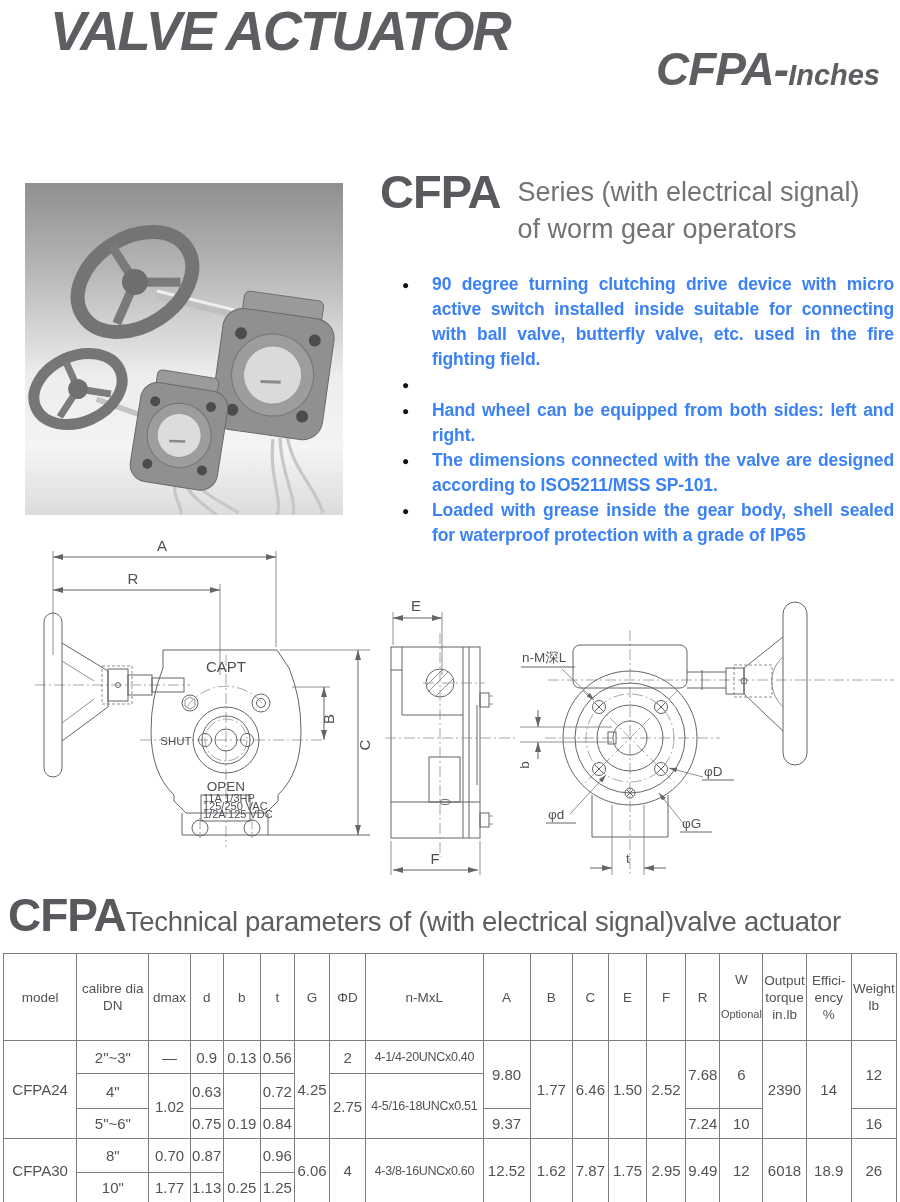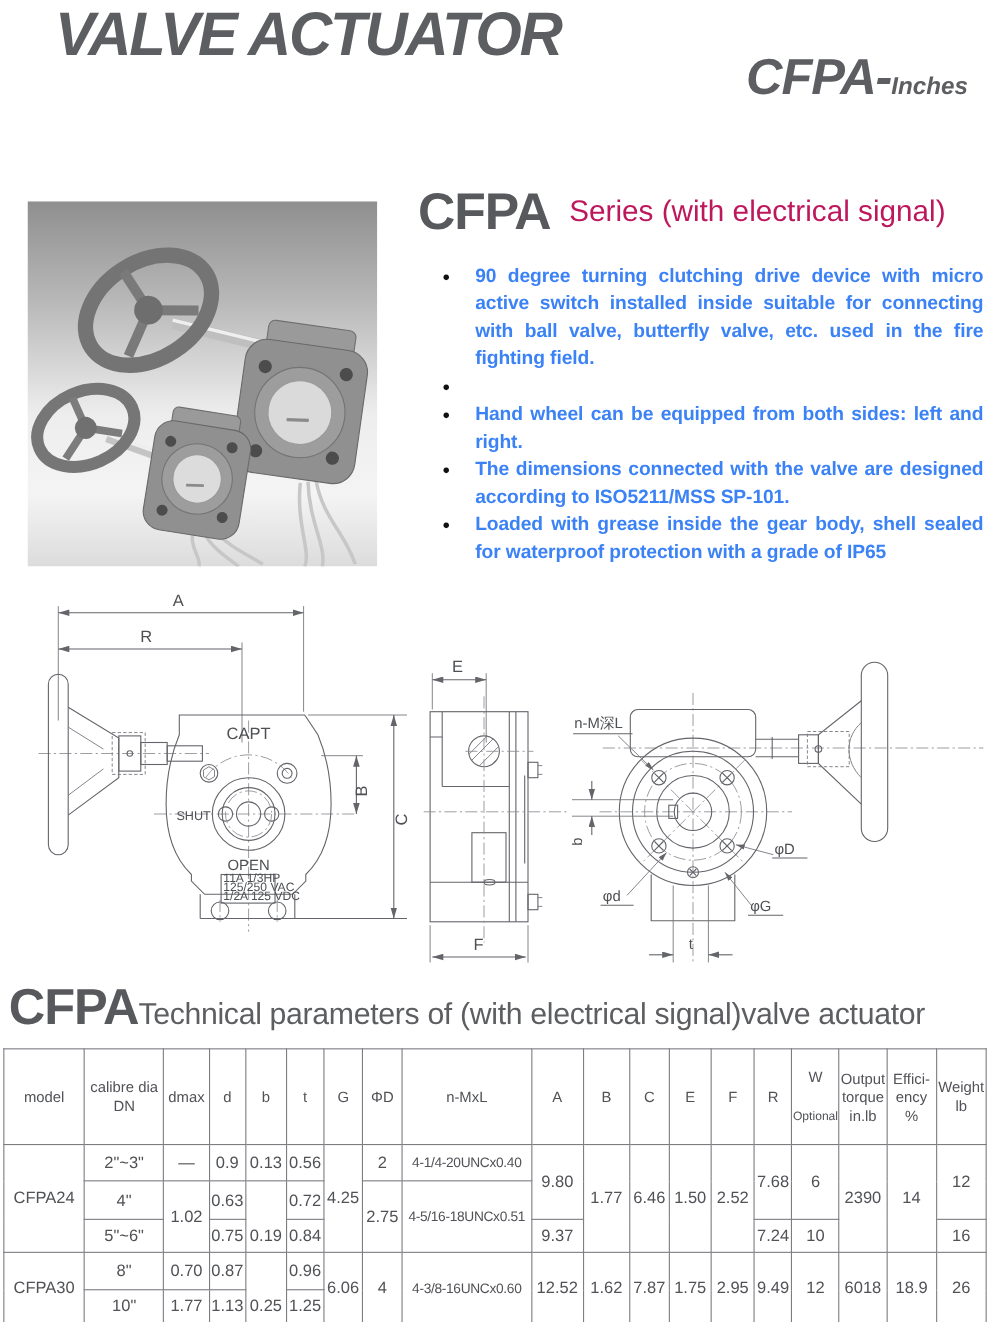--- a/index.html
+++ b/index.html
@@ -13,30 +13,30 @@
   .page-title{
     left:50px;top:-2px;font-size:56px;font-style:italic;font-weight:bold;
     color:#5d5e61;letter-spacing:-2px;transform:scaleX(.97);transform-origin:left top;
     white-space:nowrap;
   }
   .model-title{
     right:20px;top:42px;text-align:right;color:#5d5e61;font-style:italic;font-weight:bold;
     white-space:nowrap;
   }
   .model-main{font-size:46px;letter-spacing:-1px;}
-  .model-suffix{font-size:22px;}
+  .model-suffix{font-size:29px;}
 
   
   .photo{left:25px;top:183px;width:318px;height:332px;}
 
   
   .intro{left:380px;top:170px;width:514px;}
   .intro-head{display:flex;align-items:flex-start;}
   .intro-heading{font-size:47px;font-weight:bold;color:#58595c;letter-spacing:-1px;line-height:44px;margin:0;}
-  .series{margin-left:17px;margin-top:4px;font-size:27px;line-height:37px;color:#be185d;}
+  .series{margin-left:17px;margin-top:4px;font-size:27px;line-height:37px;color:#737373;}
   .bullets{list-style:none;margin:24px 0 0 0;padding:0;}
   .bullets li{display:flex;margin:0 0 0 0;padding-left:22px;}
   .bullet-marker{width:30px;flex:0 0 30px;font-size:12px;line-height:25px;color:#111;padding-top:1px;}
   .bullet-text{flex:1;font-size:17.5px;font-weight:bold;line-height:25px;color:#3b82f6;
     text-align:justify;letter-spacing:-0.1px;}
 
   
   .drawings{left:0;top:532px;width:900px;height:360px;}
   svg text{font-family:"Liberation Sans",sans-serif;fill:#4e5054;}
   .ln{stroke:#63656a;fill:none;stroke-width:1;}
@@ -141,20 +141,21 @@
       <circle cx="183" cy="283" r="5" fill="#4c4c4c"></circle>
     </g>
   </svg>
 </div>
 
 <div class="abs intro">
   <div class="intro-head">
     <div class="intro-heading">CFPA</div>
     <div class="series">
       <div>Series (with electrical signal)</div>
+      <div>of worm gear operators</div>
     </div>
   </div>
   <ul class="bullets">
     <li>
       <span class="bullet-marker">●</span>
       <span class="bullet-text">90 degree turning clutching drive device with micro active switch installed inside suitable for connecting with ball valve, butterfly valve, etc. used in the fire fighting field.</span>
       </li>
     <li>
       <span class="bullet-marker">●</span>
       </li>

